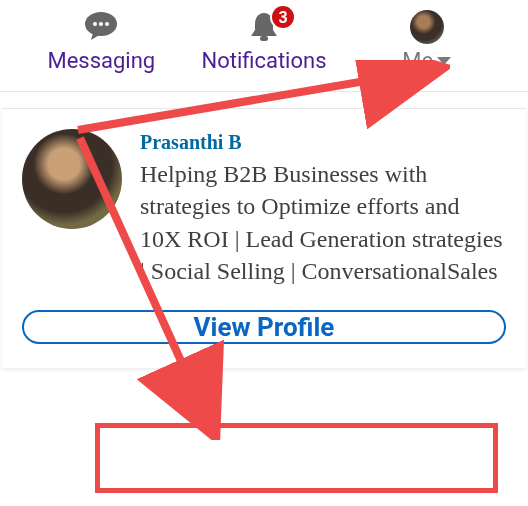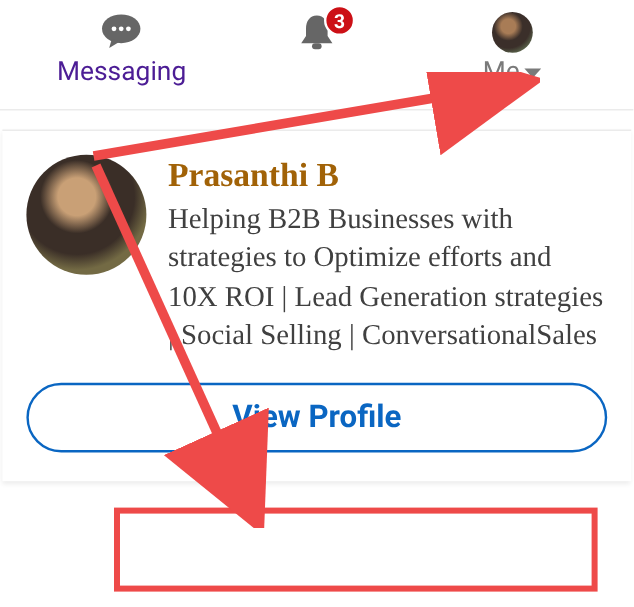--- a/index.html
+++ b/index.html
@@ -96,38 +96,38 @@
   }
   .avatar-lg {
     width: 100px;
     height: 100px;
     border-radius: 50%;
     flex-shrink: 0;
     background: radial-gradient(circle at 42% 35%, #c9a076 0 18%, #3a2e27 35% 55%, #736a44 70% 100%);
   }
   .profile-text { flex: 1; padding-top: 2px; }
   .profile-name {
-    font-size: 28px;
+    font-size: 20px;
     font-weight: 700;
-    color: #a16207;
+    color: #0369a1;
     font-family: Georgia, "Times New Roman", serif;
     margin-bottom: 4px;
   }
   .profile-headline {
     font-size: 24px;
     line-height: 1.35;
     color: #404040;
     font-family: Georgia, "Times New Roman", serif;
   }
 
   .view-profile-btn {
     display: block;
     width: 100%;
     margin-top: 22px;
-    padding: 12px 0;
+    padding: 0 0;
     text-align: center;
     border: 2px solid #0a66c2;
     border-radius: 999px;
     background: #fff;
     color: #0a66c2;
     font-size: 26px;
     font-weight: 700;
     cursor: pointer;
     font-family: inherit;
   }
@@ -163,20 +163,21 @@
   </div>
 
   <div class="nav-item">
     <div class="nav-icon-wrap">
       <svg width="36" height="34" viewBox="0 0 36 34">
         <path d="M18 3 C12 3 9 8 9 14 L9 20 L5 26 L31 26 L27 20 L27 14 C27 8 24 3 18 3 Z" fill="#666666"></path>
         <rect x="14" y="26" width="8" height="5" rx="2.5" fill="#666666"></rect>
       </svg>
       <span class="badge">3</span>
     </div>
+    <span class="nav-label">Notifications</span>
   </div>
 
   <div class="nav-item">
     <div class="nav-icon-wrap">
       <span class="avatar-sm"></span>
     </div>
     <span class="me-row">
       <span>Me</span>
       <span class="caret"></span>
     </span>

